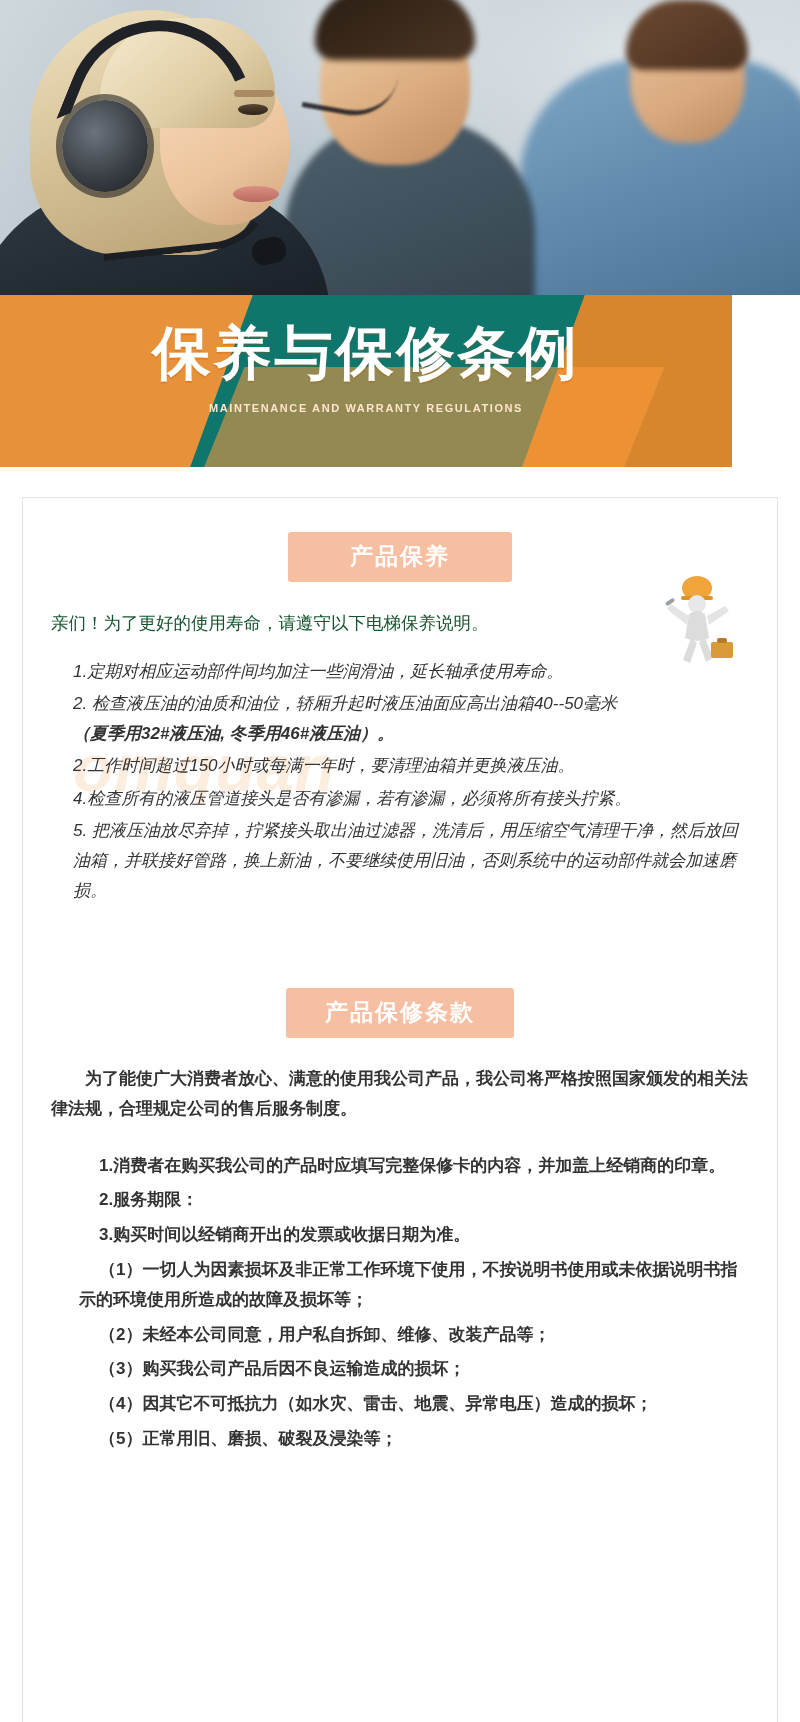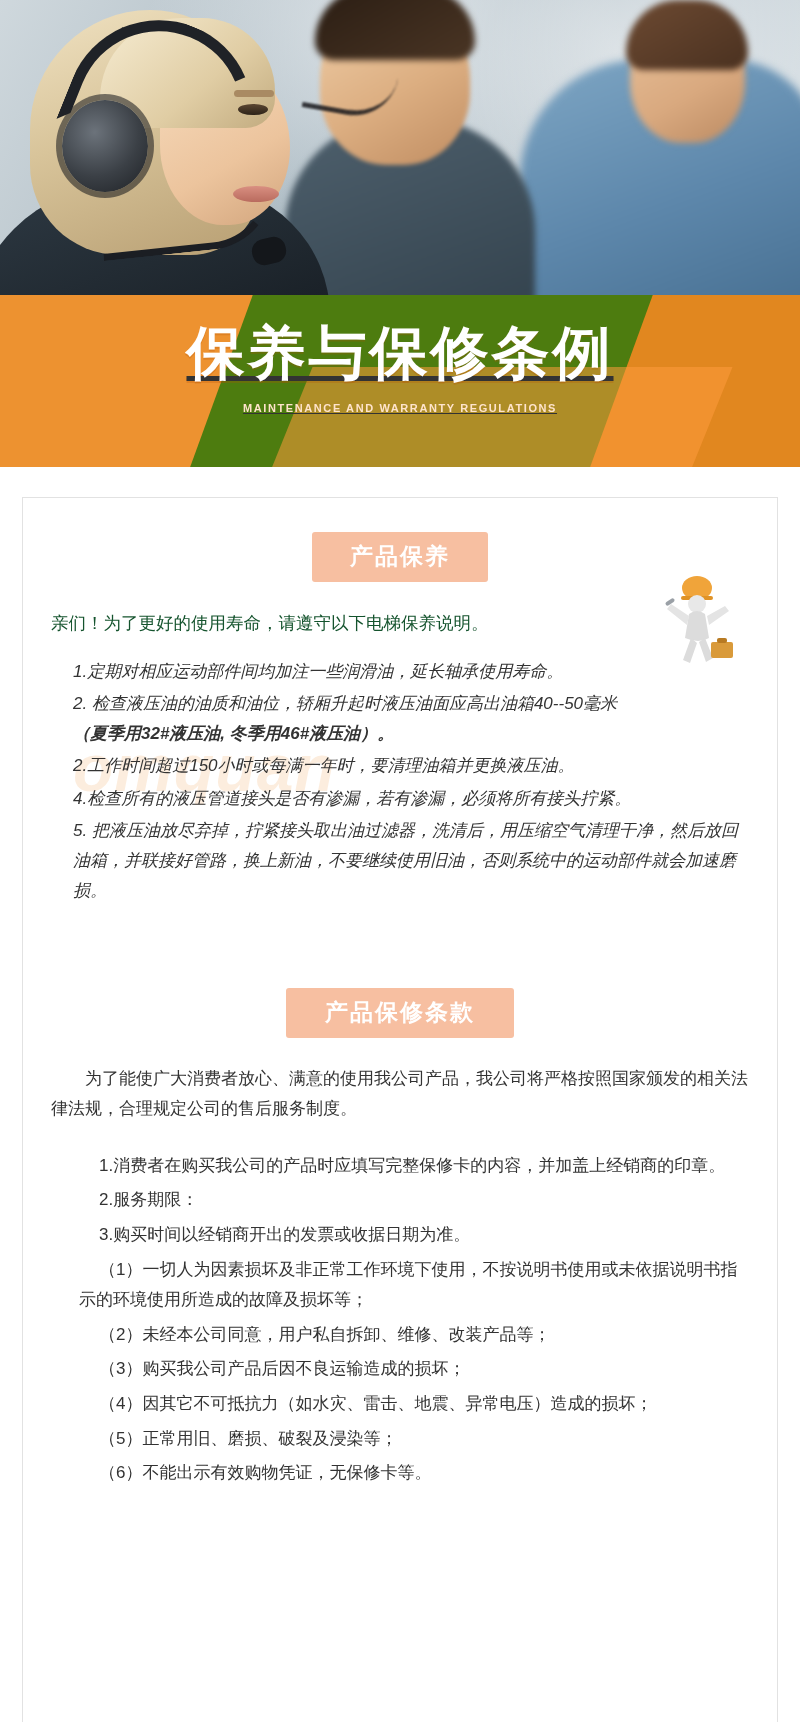--- a/index.html
+++ b/index.html
@@ -214,25 +214,24 @@
     top: 186px;
     width: 46px;
     height: 16px;
     border-radius: 50%;
     background: linear-gradient(180deg, #d98f81 0%, #b96b5e 100%);
   }
 
   
   .banner {
     position: relative;
-    width: 800px;
+    width: 732px;
     height: 172px;
-    background: #4d7c0f;
+    background: #0f766e;
     overflow: hidden;
-    text-decoration: underline;
   }
   .banner .slash-a {
     position: absolute;
     left: -110px;
     top: -60px;
     width: 330px;
     height: 300px;
     background: #ff9534;
     transform: skewX(-20deg);
     opacity: .9;
@@ -303,21 +302,21 @@
     pointer-events: none;
     user-select: none;
     white-space: nowrap;
   }
 
   .section-heading {
     position: relative;
     z-index: 3;
     display: block;
     margin: 0 auto 26px auto;
-    width: 176px;
+    width: 224px;
     text-align: center;
     background: #f7bfa1;
     color: #ffffff;
     font-size: 23px;
     font-weight: bold;
     letter-spacing: 2px;
     padding: 9px 0 10px 0;
     border-radius: 3px;
   }
   .section-heading.wide { width: 228px; margin-top: 21px; }
@@ -351,20 +350,21 @@
   .gap-lg { height: 58px; }
   .gap-md { height: 22px; }
 
   .para {
     position: relative;
     z-index: 3;
     font-size: 17px;
     line-height: 1.8;
     color: #333;
     margin: 0 0 4px 0;
+    font-weight: bold;
   }
   .para.indent { text-indent: 34px; }
   .para.indent-sm { text-indent: 20px; margin-left: 28px; }
 
   
   .mascot {
     position: absolute;
     right: 34px;
     top: 72px;
     width: 92px;
@@ -453,18 +453,17 @@
       <div class="gap-md"></div>
 
       <p class="para indent-sm">1.消费者在购买我公司的产品时应填写完整保修卡的内容，并加盖上经销商的印章。</p>
       <p class="para indent-sm">2.服务期限：</p>
       <p class="para indent-sm">3.购买时间以经销商开出的发票或收据日期为准。</p>
       <p class="para indent-sm">（1）一切人为因素损坏及非正常工作环境下使用，不按说明书使用或未依据说明书指示的环境使用所造成的故障及损坏等；</p>
       <p class="para indent-sm">（2）未经本公司同意，用户私自拆卸、维修、改装产品等；</p>
       <p class="para indent-sm">（3）购买我公司产品后因不良运输造成的损坏；</p>
       <p class="para indent-sm">（4）因其它不可抵抗力（如水灾、雷击、地震、异常电压）造成的损坏；</p>
       <p class="para indent-sm">（5）正常用旧、磨损、破裂及浸染等；</p>
-      <p class="para indent-sm">（6）不能出示有效购物凭证，无保修卡等。</p>
 
     </div>
   </div>
 
 </div>
 
 </body></html>

